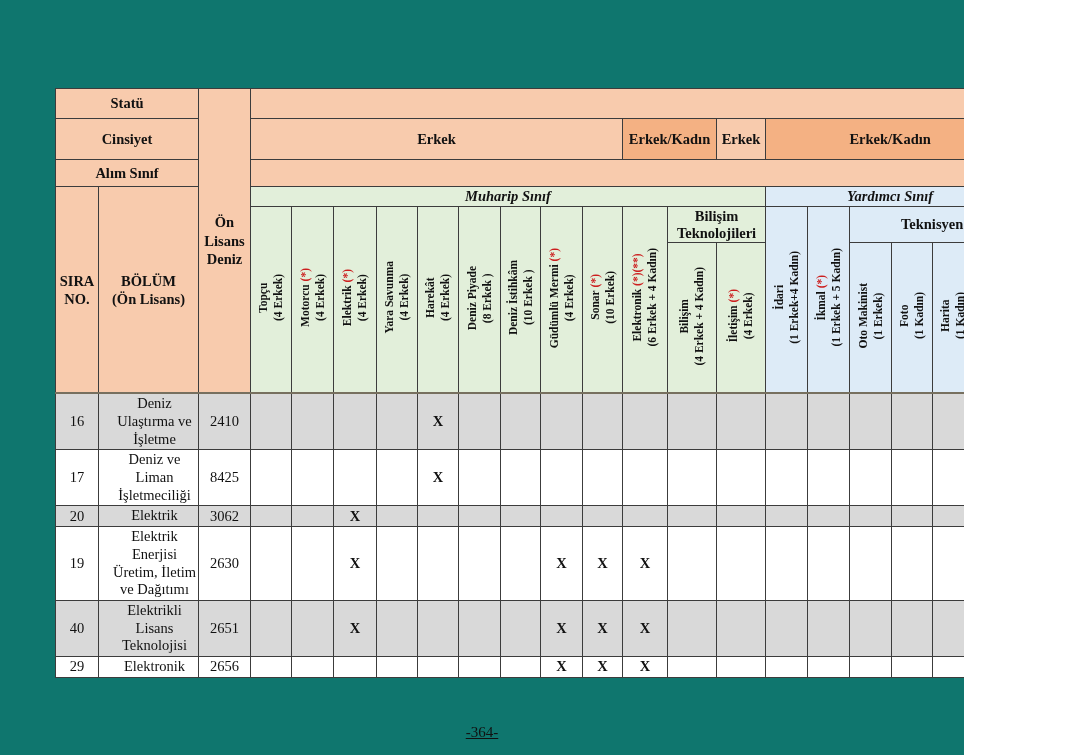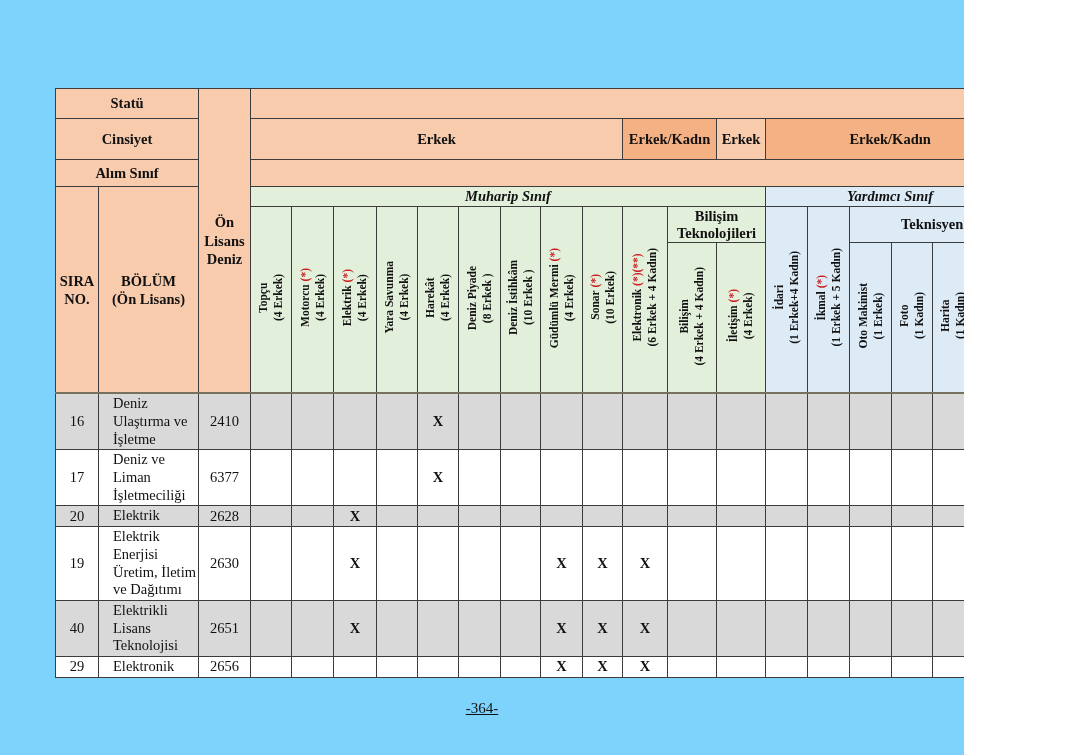--- a/index.html
+++ b/index.html
@@ -1,17 +1,17 @@
 <!DOCTYPE html>
 <html><head>
 <meta charset="utf-8">
 <style>
   html,body { margin:0; padding:0; background:#ffffff; }
   .page {
-    position:relative; width:964px; height:755px; background:#7dd3fc;
+    position:relative; width:964px; height:755px; background:#0f766e;
     font-family:"Liberation Serif","DejaVu Serif",serif; color:#111;
     overflow:hidden;
   }
   table.tbl {
     position:absolute; left:55px; top:88px;
     border-collapse:collapse; table-layout:fixed; width:960px;
     border:1.5px solid #2e2e2e;
   }
   .tbl th, .tbl td {
     border:1px solid #3c3c3c; padding:1px 2px;
@@ -40,24 +40,24 @@
     writing-mode:vertical-rl;
     transform:rotate(180deg);
     white-space:nowrap;
     font-size:11.5px; line-height:1.3; font-weight:bold;
   }
   .vcell .rot .q { display:block; }
   .star { color:#cc1f1f; }
   tbody td { background:#ffffff; }
   tbody tr.shade td { background:#D9D9D9; }
   tbody tr:first-child td { border-top:2.5px solid #77705f; }
-  tbody td.l { text-align:left; padding-left:14px; line-height:1.22; }
+  tbody td.l { text-align:center; padding-left:14px; line-height:1.22; }
   tbody td.mark { font-weight:bold; }
   .footer {
-    position:absolute; left:0; top:700px; width:100%;
+    position:absolute; left:0; top:724px; width:100%;
     text-align:center; font-size:15px;text-decoration:underline;
   }
 </style>
 </head>
 <body>
 
 <div class="page">
 
   <table class="tbl">
     <colgroup>
@@ -155,21 +155,21 @@
           <td class="mark"></td>
           <td class="mark"></td>
           <td class="mark"></td>
           <td class="mark"></td>
           <td class="mark"></td>
           <td class="mark"></td>
         </tr>
         <tr>
           <td>17</td>
           <td class="l">Deniz ve Liman İşletmeciliği</td>
-          <td>6377</td>
+          <td>8425</td>
           <td class="mark"></td>
           <td class="mark"></td>
           <td class="mark"></td>
           <td class="mark"></td>
           <td class="mark">X</td>
           <td class="mark"></td>
           <td class="mark"></td>
           <td class="mark"></td>
           <td class="mark"></td>
           <td class="mark"></td>
@@ -178,21 +178,21 @@
           <td class="mark"></td>
           <td class="mark"></td>
           <td class="mark"></td>
           <td class="mark"></td>
           <td class="mark"></td>
           <td class="mark"></td>
         </tr>
         <tr class="shade">
           <td>20</td>
           <td class="l">Elektrik</td>
-          <td>2628</td>
+          <td>3062</td>
           <td class="mark"></td>
           <td class="mark"></td>
           <td class="mark">X</td>
           <td class="mark"></td>
           <td class="mark"></td>
           <td class="mark"></td>
           <td class="mark"></td>
           <td class="mark"></td>
           <td class="mark"></td>
           <td class="mark"></td>

